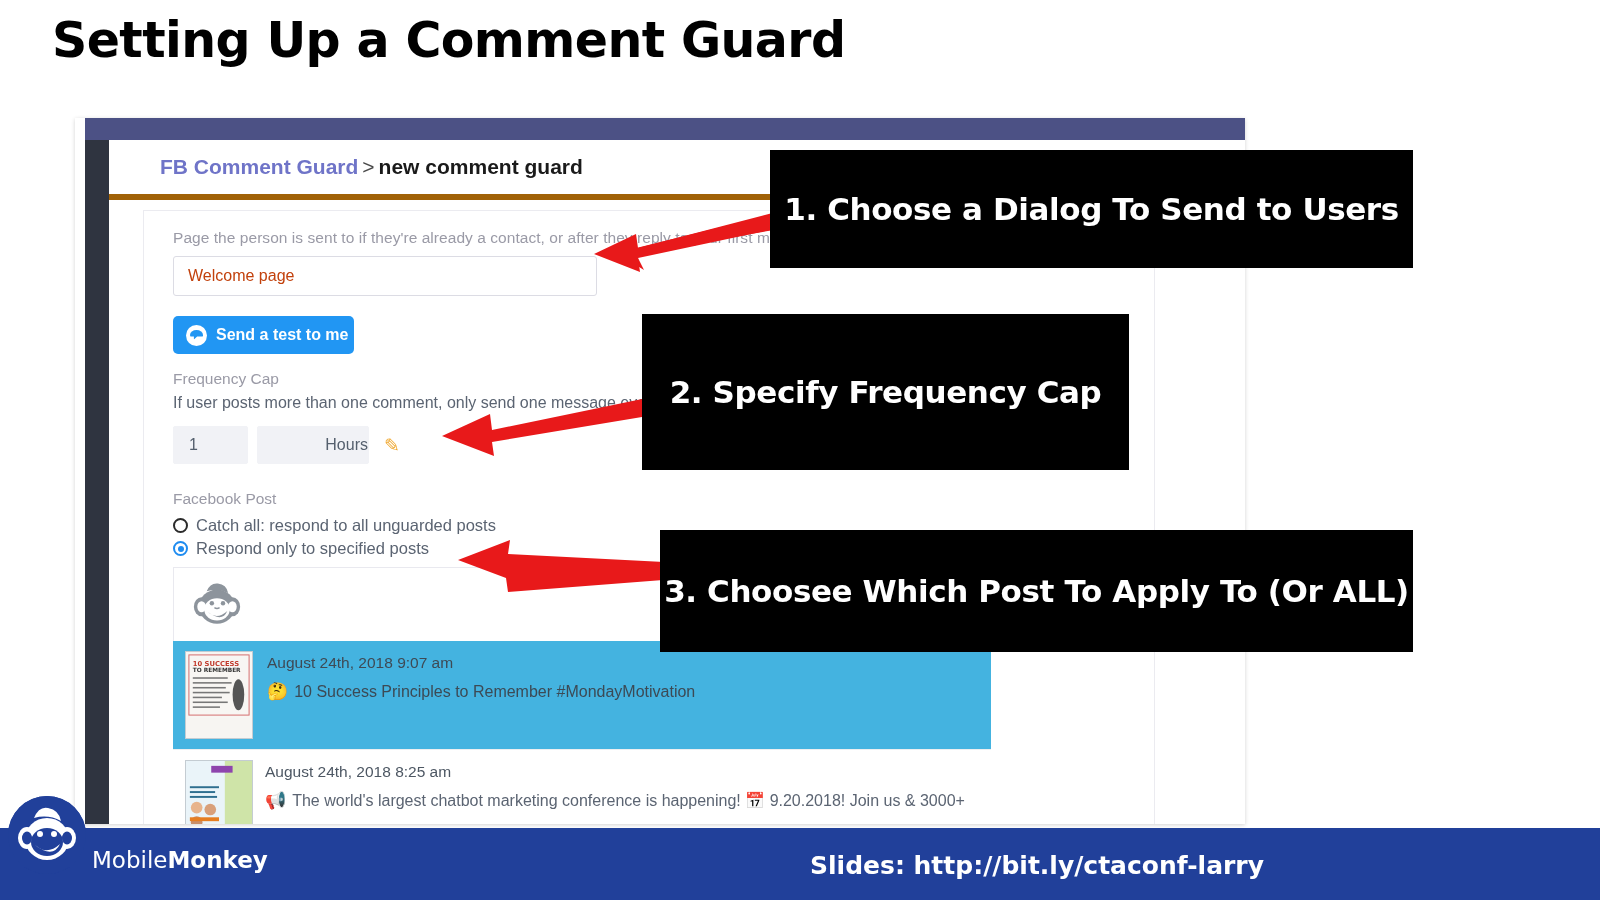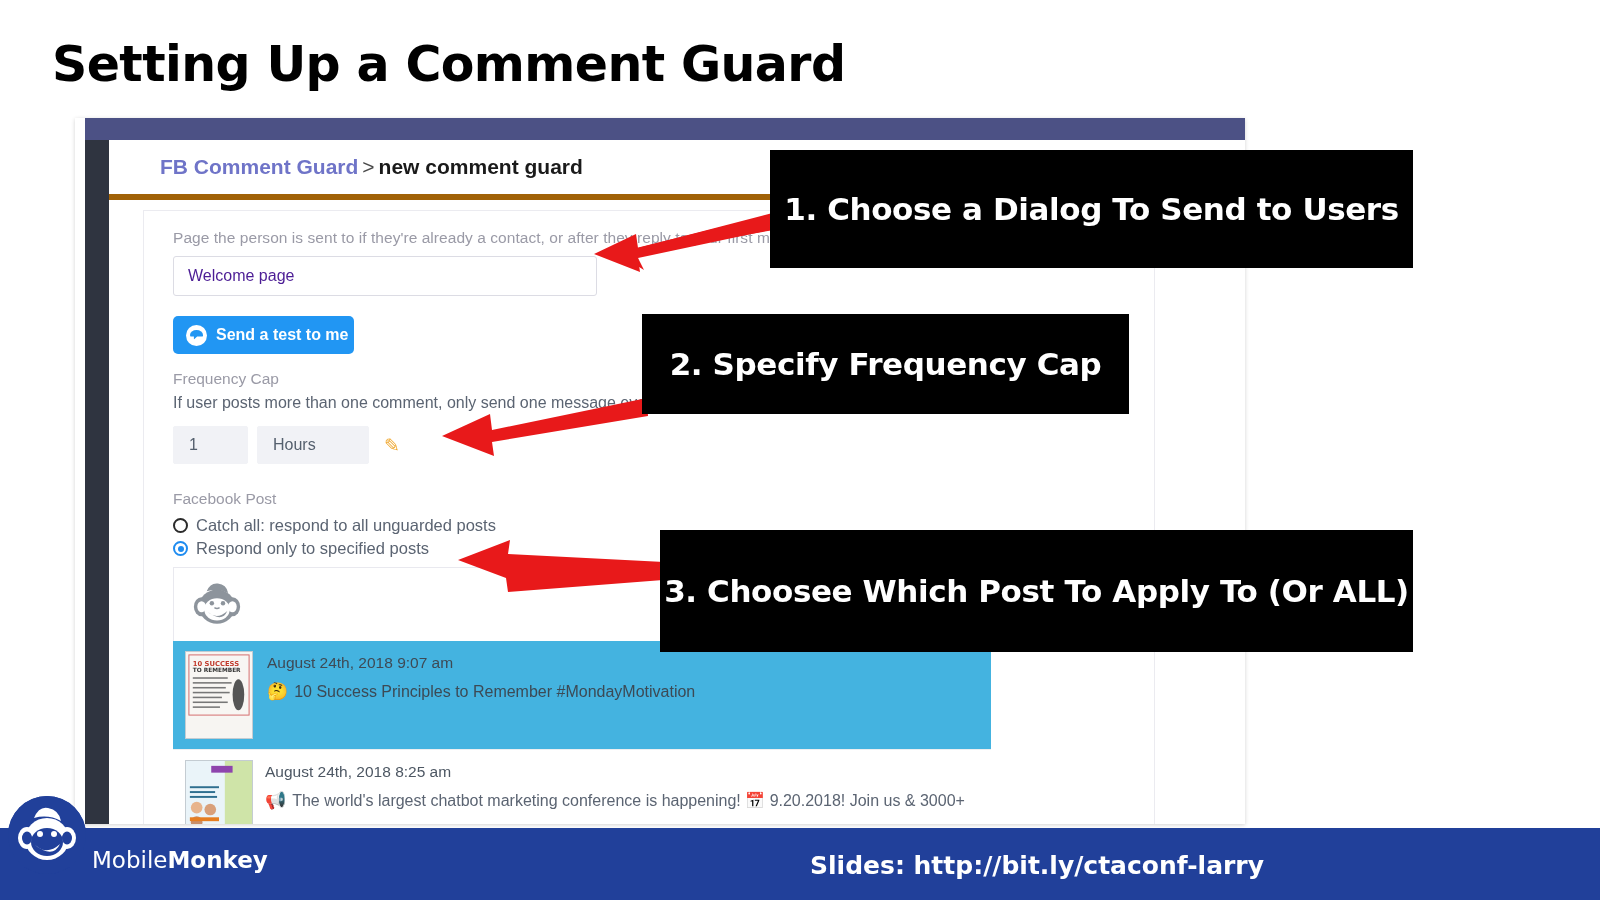--- a/index.html
+++ b/index.html
@@ -12,21 +12,21 @@
     background: #ffffff;
     font-family: "Liberation Sans", sans-serif;
     overflow: hidden;
     position: relative;
   }
 
   
   .slide-title {
     position: absolute;
     left: 52px;
-    top: 36px;
+    top: 12px;
     font-size: 49px;
     font-weight: bold;
     letter-spacing: -0.6px;
     color: #000000;
     font-family: "DejaVu Sans", sans-serif;
     white-space: nowrap;
   }
 
   
   .shot {
@@ -123,21 +123,21 @@
     width: 424px;
     height: 40px;
     border: 1px solid #dcdce4;
     border-radius: 3px;
     background: #fff;
     display: flex;
     align-items: center;
     padding-left: 14px;
     box-sizing: border-box;
     font-size: 16px;
-    color: #4c1d95;
+    color: #c2410c;
   }
 
   .btn-test {
     margin-top: 20px;
     display: inline-flex;
     align-items: center;
     gap: 9px;
     height: 38px;
     padding: 0 6px 0 13px;
     background: #2196f3;
@@ -176,21 +176,21 @@
     border: 1px solid #f1f2f6;
     border-radius: 2px;
     display: flex;
     align-items: center;
     padding-left: 15px;
     box-sizing: border-box;
     font-size: 16px;
     color: #55606e;
   }
   .freq-num { width: 75px; }
-  .freq-unit { width: 112px; }
+  .freq-unit { width: 112px; justify-content: flex-end; }
   .pencil {
     font-size: 19px;
     line-height: 1;
     margin-left: 6px;
     color: #f0a830;
   }
 
   .radio-row {
     display: flex;
     align-items: center;
@@ -308,21 +308,21 @@
   }
   .callout-text {
     color: #ffffff;
     font-size: 31px;
     font-weight: bold;
     font-family: "DejaVu Sans", sans-serif;
     letter-spacing: -0.4px;
     white-space: nowrap;
   }
   #callout1 { left: 770px; top: 150px;  width: 643px; height: 118px; }
-  #callout2 { left: 642px; top: 314px;  width: 487px; height: 100px; }
+  #callout2 { left: 642px; top: 314px;  width: 487px; height: 156px; }
   #callout3 { left: 660px; top: 530px;  width: 753px; height: 122px; }
 
   
   .footer {
     position: absolute;
     left: 0; bottom: 0;
     width: 1600px;
     height: 72px;
     background: #1f3a93;
     background: #1e3799;

